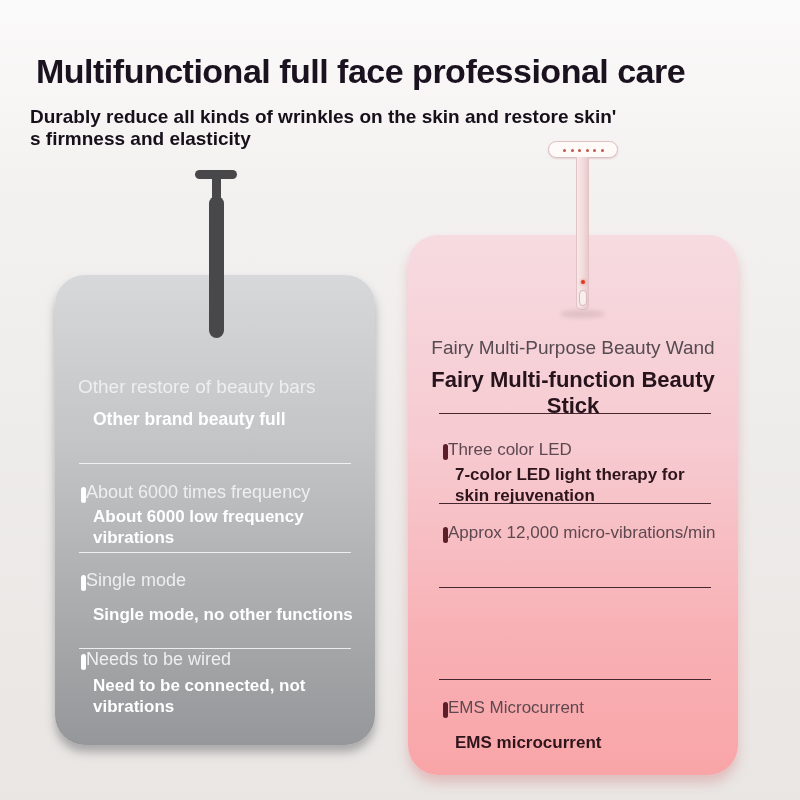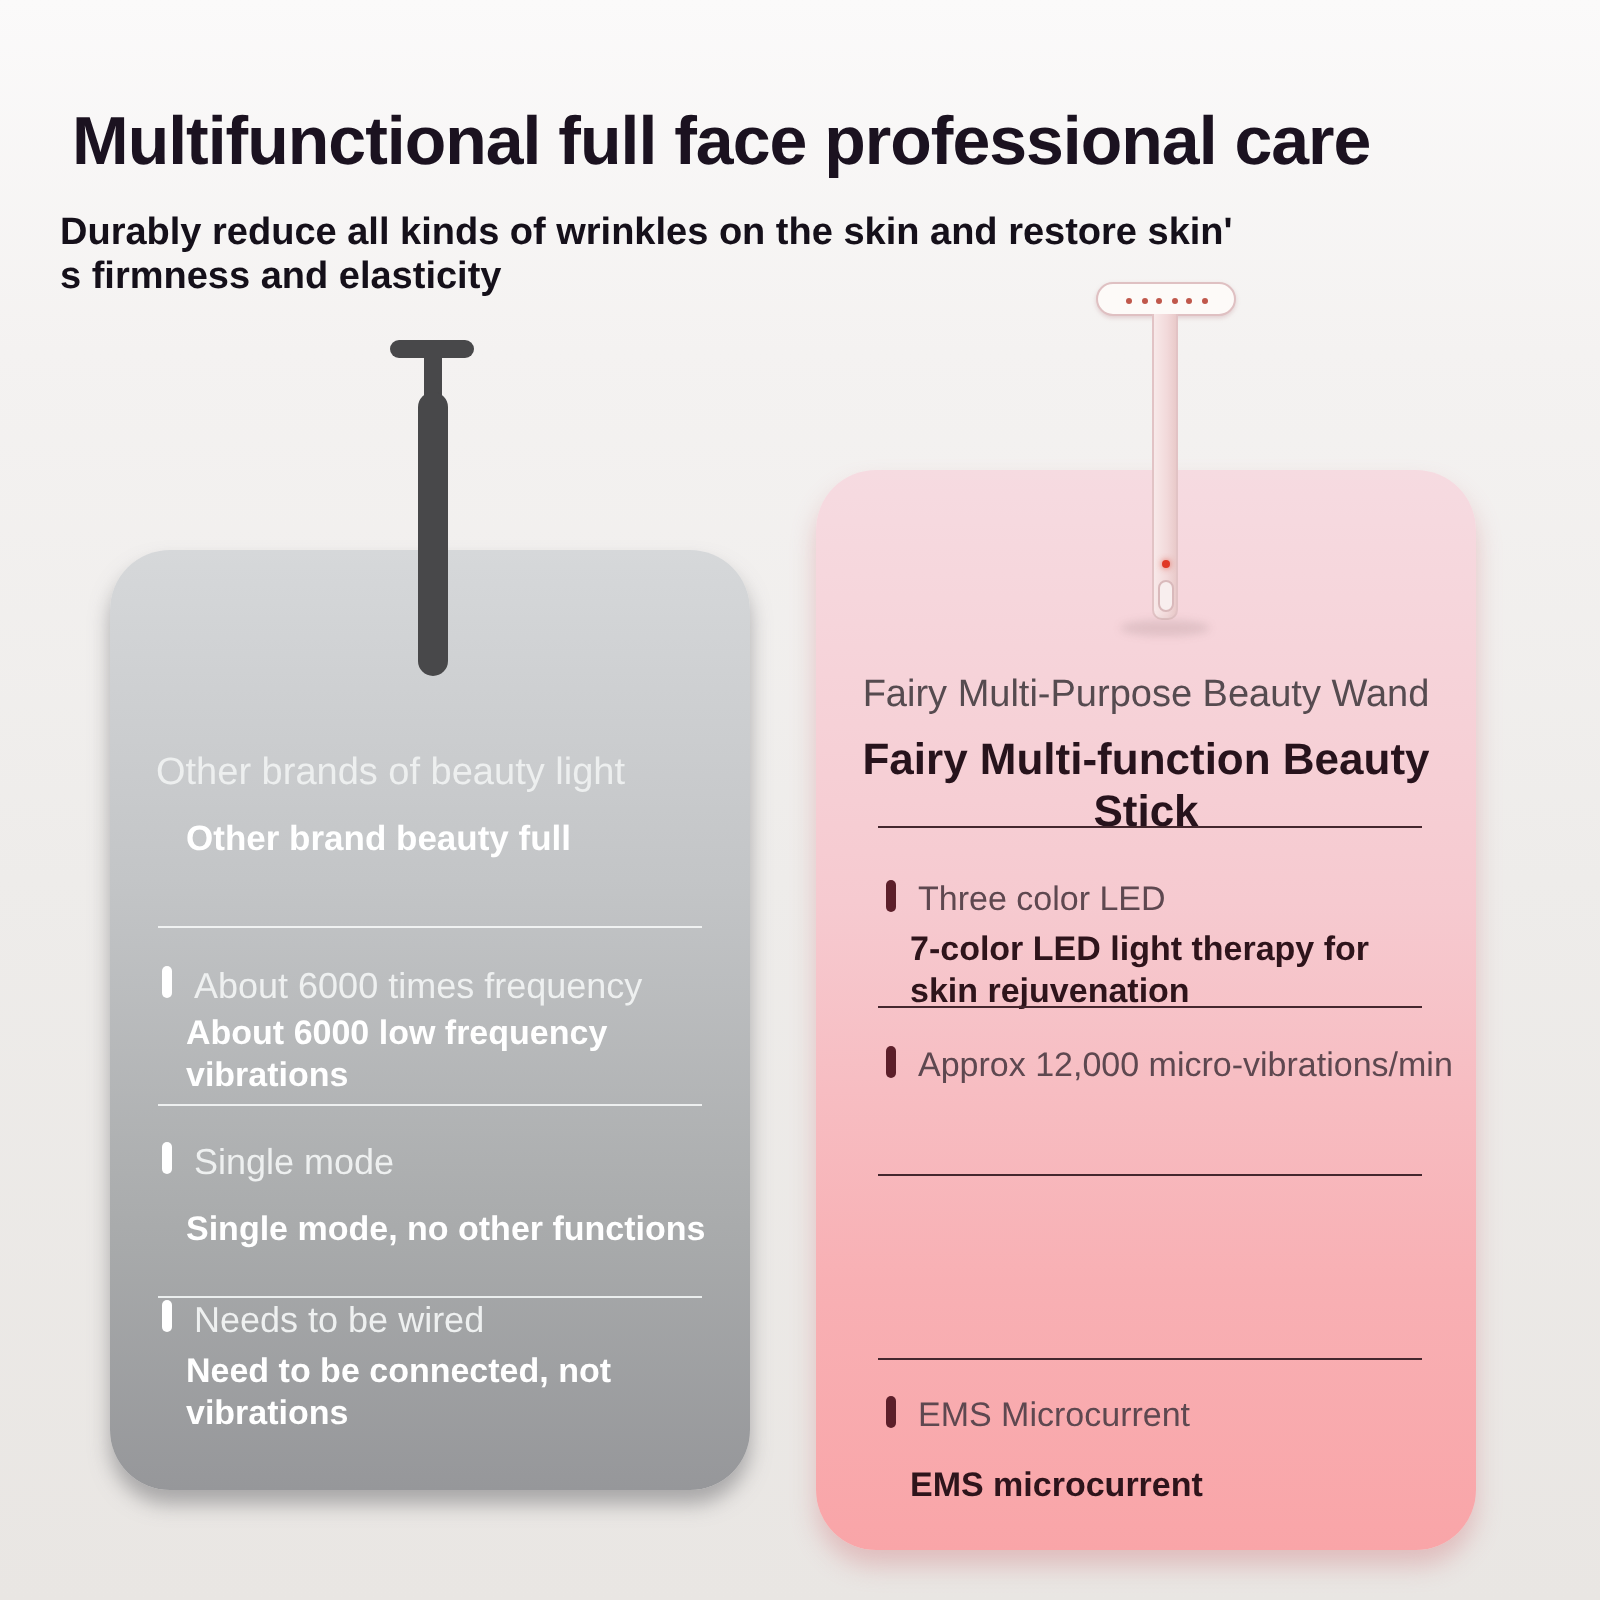--- a/index.html
+++ b/index.html
@@ -26,21 +26,21 @@
   .card-left .head-light{left:23px;top:101px;font-size:19px;color:#edefef;}
   .card-left .head-bold{left:38px;top:134px;font-size:17.5px;font-weight:bold;color:#ffffff;}
   .card-right .head-light{left:0;right:0;top:102px;text-align:center;font-size:19px;color:#564b50;}
   .card-right .head-bold{left:0;right:0;top:132px;text-align:center;font-size:22px;font-weight:bold;color:#27131c;}
 
   .card-left .divider{left:24px;width:272px;border-top:1.5px solid rgba(248,250,250,.85);}
   .card-right .divider{left:31px;width:272px;border-top:1.5px solid #44272e;}
 
   .card-left .feat{left:26px;width:280px;}
   .card-right .feat{left:35px;width:285px;}
-  .feat-label-row{display:flex;align-items:flex-start;gap:11px;height:20px;}
+  .feat-label-row{display:flex;align-items:flex-end;height:20px;}
   .marker{display:inline-block;width:5px;height:16px;border-radius:2.5px;flex:0 0 auto;}
   .card-left .marker{background:#ffffff;}
   .card-right .marker{background:#5c1f2a;}
   .feat-label{white-space:nowrap;}
   .card-left .feat-label{font-size:18px;color:#eef0f0;}
   .card-right .feat-label{font-size:17px;color:#5e4850;}
   .feat-desc{margin-left:12px;font-size:17px;font-weight:bold;line-height:21px;white-space:pre-line;}
   .card-left .feat-desc{color:#ffffff;}
   .card-right .feat-desc{color:#2e141b;}
 
@@ -90,21 +90,21 @@
       <span class="dot" style="left:44px"></span>
       <span class="dot" style="left:51.5px"></span>
     </div>
     <div class="stem"></div>
     <div class="led"></div>
     <div class="btn"></div>
     <div class="shadow"></div>
   </div>
 
   <section class="card card-left">
-    <div class="head-light">Other brands of beauty light</div>
+    <div class="head-light">Other restore of beauty bars</div>
     <div class="head-bold">Other brand beauty full</div>
 
     <div class="divider" style="top:188px"></div>
 
     <div class="feat" style="top:208px">
       <div class="feat-label-row">
         <span class="marker"></span>
         <span class="feat-label">About 6000 times frequency</span>
       </div>
       <div class="feat-desc" style="margin-top:3px">About 6000 low frequency

